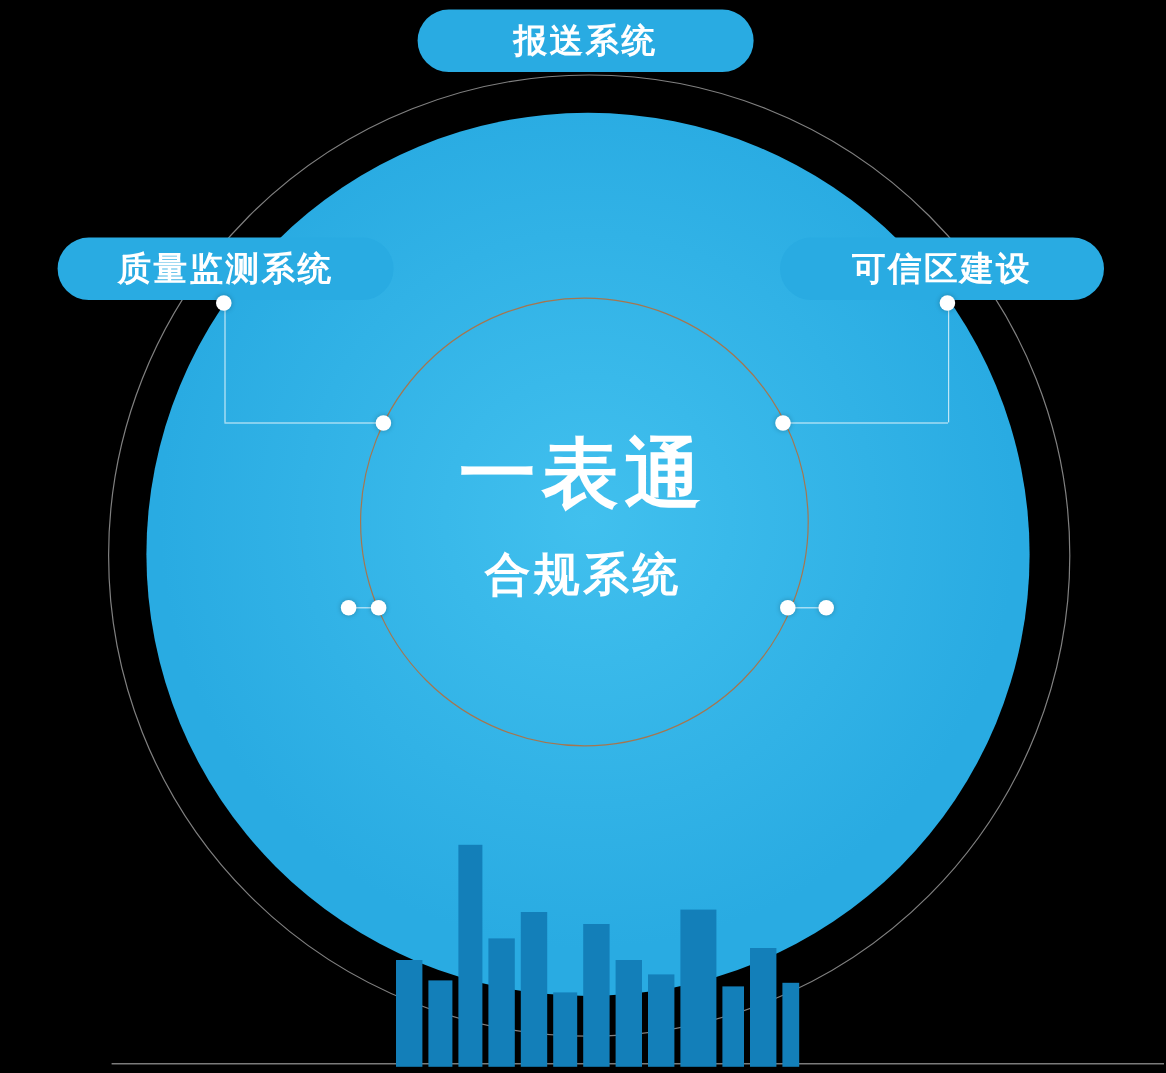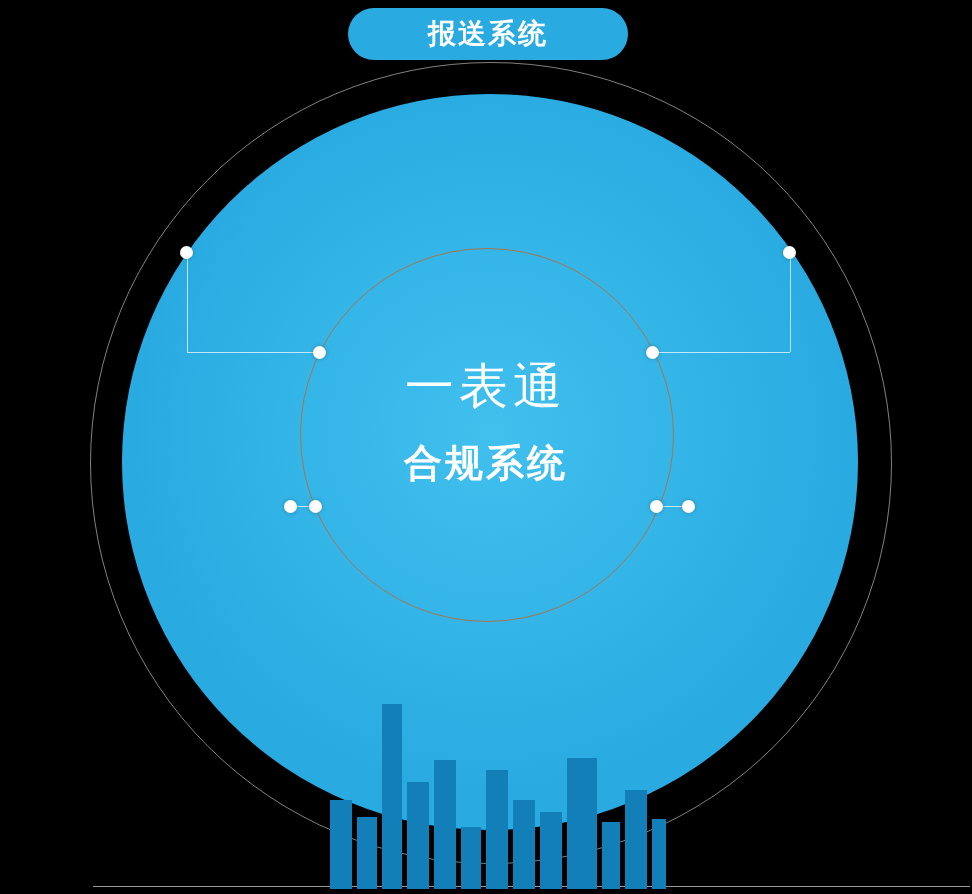--- a/index.html
+++ b/index.html
@@ -37,21 +37,21 @@
   }
   #bars {
     position:absolute; left:330px; bottom:5px;
     display:flex; align-items:flex-end; gap:5px;
   }
   .bar { background:var(--bar_blue); }
   .center-text {
     position:absolute; left:300px; top:360px; width:372px;
     text-align:center; color:#fff;
   }
-  .center-title { font-size:49px; font-weight:normal; letter-spacing:5px; line-height:1.1; }
+  .center-title { font-size:64px; font-weight:bold; letter-spacing:5px; line-height:1.1; }
   .center-subtitle { font-size:38px; font-weight:bold; letter-spacing:3px; margin-top:24px; }
   .pill {
     position:absolute; height:52px; background:var(--primary_blue);
     border-radius:27px; color:#fff; font-size:28px; font-weight:600;
     display:flex; align-items:center; justify-content:center; letter-spacing:2px;
   }
   .pill-top        { left:348px; top:8px;   width:280px; }
   .pill-upper-left { left:48px;  top:198px; width:280px; }
   .pill-upper-right{ left:650px; top:198px; width:270px; }
   .pill-left       { left:8px;   top:480px; width:274px; }
@@ -111,20 +111,22 @@
   </div>
 
   <div class="line v l-ul-v"></div>
   <div class="line h l-ul-h"></div>
   <div class="line v l-ur-v"></div>
   <div class="line h l-ur-h"></div>
   <div class="line h l-l-h"></div>
   <div class="line h l-r-h"></div>
 
   <div class="pill pill-top">报送系统</div>
+  <div class="pill pill-upper-left">质量监测系统</div>
+  <div class="pill pill-upper-right">可信区建设</div>
 
   <div class="dot d1"></div>
   <div class="dot d2"></div>
   <div class="dot d3"></div>
   <div class="dot d4"></div>
   <div class="dot d5"></div>
   <div class="dot d6"></div>
   <div class="dot d7"></div>
   <div class="dot d8"></div>
 

